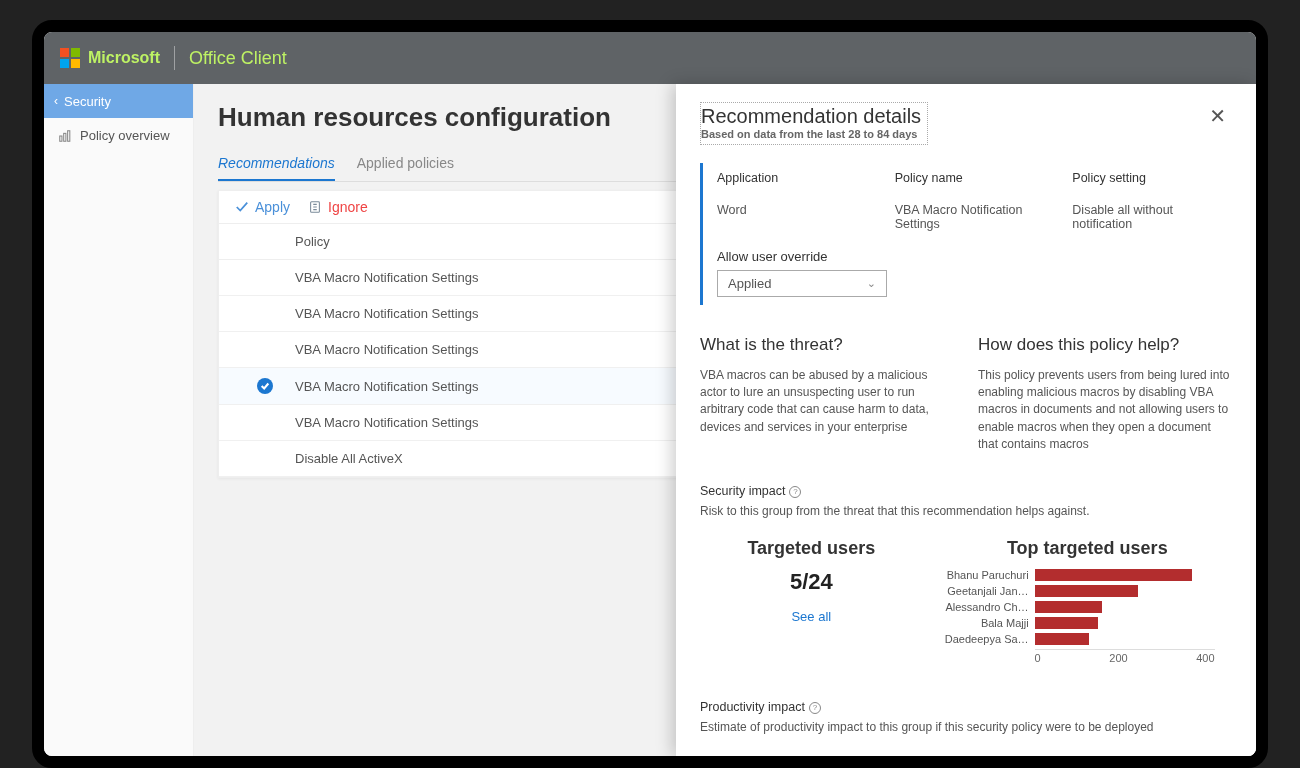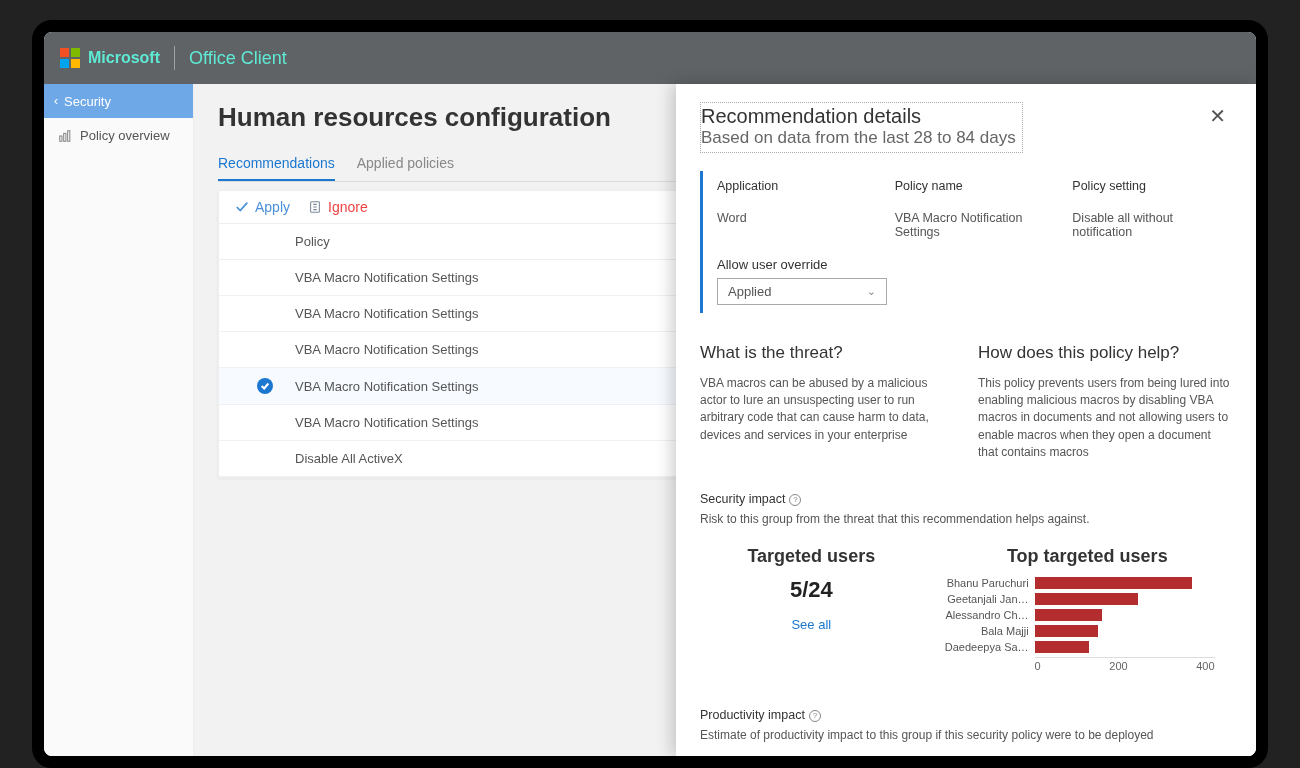--- a/index.html
+++ b/index.html
@@ -3,42 +3,42 @@
 <meta charset="utf-8">
 <style>
   * { box-sizing: border-box; margin: 0; padding: 0; }
   html, body { height: 100%; font-family: "Segoe UI", -apple-system, BlinkMacSystemFont, sans-serif; background:#222; }
   .device-frame {
     position:absolute; top:20px; left:32px; right:32px; bottom:0;
     background:#fff; border:12px solid #000; border-radius:20px; overflow:hidden;
     display:flex; flex-direction:column;
   }
   
-  .topbar { height:52px; background:#5f6366; color:#5eead4; display:flex; align-items:center; padding:0 16px; }
+  .topbar { height:52px; background:#5f6366; color:#bef264; display:flex; align-items:center; padding:0 16px; }
   .ms-logo { display:flex; gap:2px; flex-wrap:wrap; width:20px; height:20px; margin-right:8px; }
   .ms-logo span { width:9px; height:9px; }
   .ms-r { background:#f25022;} .ms-g{background:#7fba00;} .ms-b{background:#00a4ef;} .ms-y{background:#ffb900;}
   .ms-txt { font-size:16px; font-weight:600; }
   .divider-v { width:1px; height:24px; background:rgba(255,255,255,.4); margin:0 14px; }
   .app-name { font-size:18px; font-weight:400; }
 
   
   .body { flex:1; display:grid; grid-template-columns:150px 1fr; position:relative; min-height:0;}
   .sidebar { background:#fafafa; border-right:1px solid #eee; font-size:13px; color:#444; position:relative;}
   .back-row { background:#6fa8e6; color:#fff; height:34px; display:flex; align-items:center; padding:0 10px; gap:6px; font-size:13px; }
   .back-row .chev { font-size:12px; }
   .side-item { display:flex; align-items:center; gap:8px; padding:10px 14px; color:#555; }
   .side-icn { width:14px; height:14px; display:inline-flex; align-items:center; justify-content:center; color:#888;}
   .side-icn svg { width:14px; height:14px; stroke:#888; fill:none; stroke-width:1.2;}
   
   .main { background:#f2f2f2; padding:18px 24px 24px 24px; overflow:hidden; display:flex; flex-direction:column; }
   .page-title { font-size:26px; font-weight:600; color:#333; margin:0 0 6px 0; }
   .tabs { display:flex; gap:22px; border-bottom:1px solid #ddd; margin-top:6px;}
   .tab { padding:10px 0 8px; font-size:14px; color:#888; }
-  .tab.active { color:#1c77d0; border-bottom:2px solid #1c77d0; }
+  .tab.active { color:#1c77d0; border-bottom:2px solid #1c77d0;font-style:italic; }
   .table-wrap { background:#fff; border:1px solid #eee; margin-top:8px; box-shadow:0 1px 3px rgba(0,0,0,.06);}
   .toolbar { display:flex; align-items:center; gap:18px; padding:8px 16px; border-bottom:1px solid #eee; font-size:14px; color:#5a7; }
   .toolbar .apply { color:#4a90d9; display:flex; align-items:center; gap:6px;}
   .toolbar .apply svg { width:14px; height:14px; stroke:#4a90d9; fill:none; stroke-width:2;}
   .toolbar .ignore { color:#ef4444; display:flex; align-items:center; gap:6px;}
   .toolbar .ignore svg { width:14px; height:14px; stroke:#7a8a99; fill:none; stroke-width:1.2;}
   .thead, .trow { display:flex; align-items:center; font-size:13px; }
   .thead { padding:10px 16px; color:#666; border-bottom:1px solid #eee;}
   .col-check { width:60px; display:flex; justify-content:center;}
   .col-policy { flex:1; color:#555;}
@@ -50,21 +50,21 @@
 
   
   .flyout {
     position:absolute; top:0; right:0; bottom:0; width:580px;
     background:#fff; box-shadow:-4px 0 16px rgba(0,0,0,.2);
     padding:18px 24px 24px 24px; overflow-y:auto;
   }
   .fly-head { display:flex; justify-content:space-between; align-items:flex-start; }
   .fly-title-box { border:1px dotted #aaa; padding:2px 6px 4px 0; }
   .fly-title-box .t { font-size:20px; font-weight:400; color:#333; }
-  .fly-title-box .s { font-size:17px; color:#666; }
+  .fly-title-box .s { font-size:11px; color:#666;font-weight:bold; }
   .fly-close { font-size:20px; color:#555; line-height:1; padding:4px 6px; }
   .meta-block { border-left:3px solid #1c77d0; padding:8px 0 8px 14px; margin-top:18px; }
   .meta-grid { display:grid; grid-template-columns:1fr 1fr 1fr; gap:12px 18px; font-size:12.5px;}
   .meta-grid .lbl { color:#333; }
   .meta-grid .val { color:#555; margin-top:6px;}
   .override-row { margin-top:18px; }
   .override-row .lbl2 { font-size:13px; color:#333; margin-bottom:6px; }
   .select-fake { width:170px; border:1px solid #aaa; padding:5px 10px; font-size:13px; color:#555; display:flex; justify-content:space-between; align-items:center;}
   .select-fake .chev { font-size:11px; color:#888;}
   .two-col { display:grid; grid-template-columns:1fr 1fr; gap:24px; margin-top:28px; font-size:12px; color:#555; line-height:1.45;}

